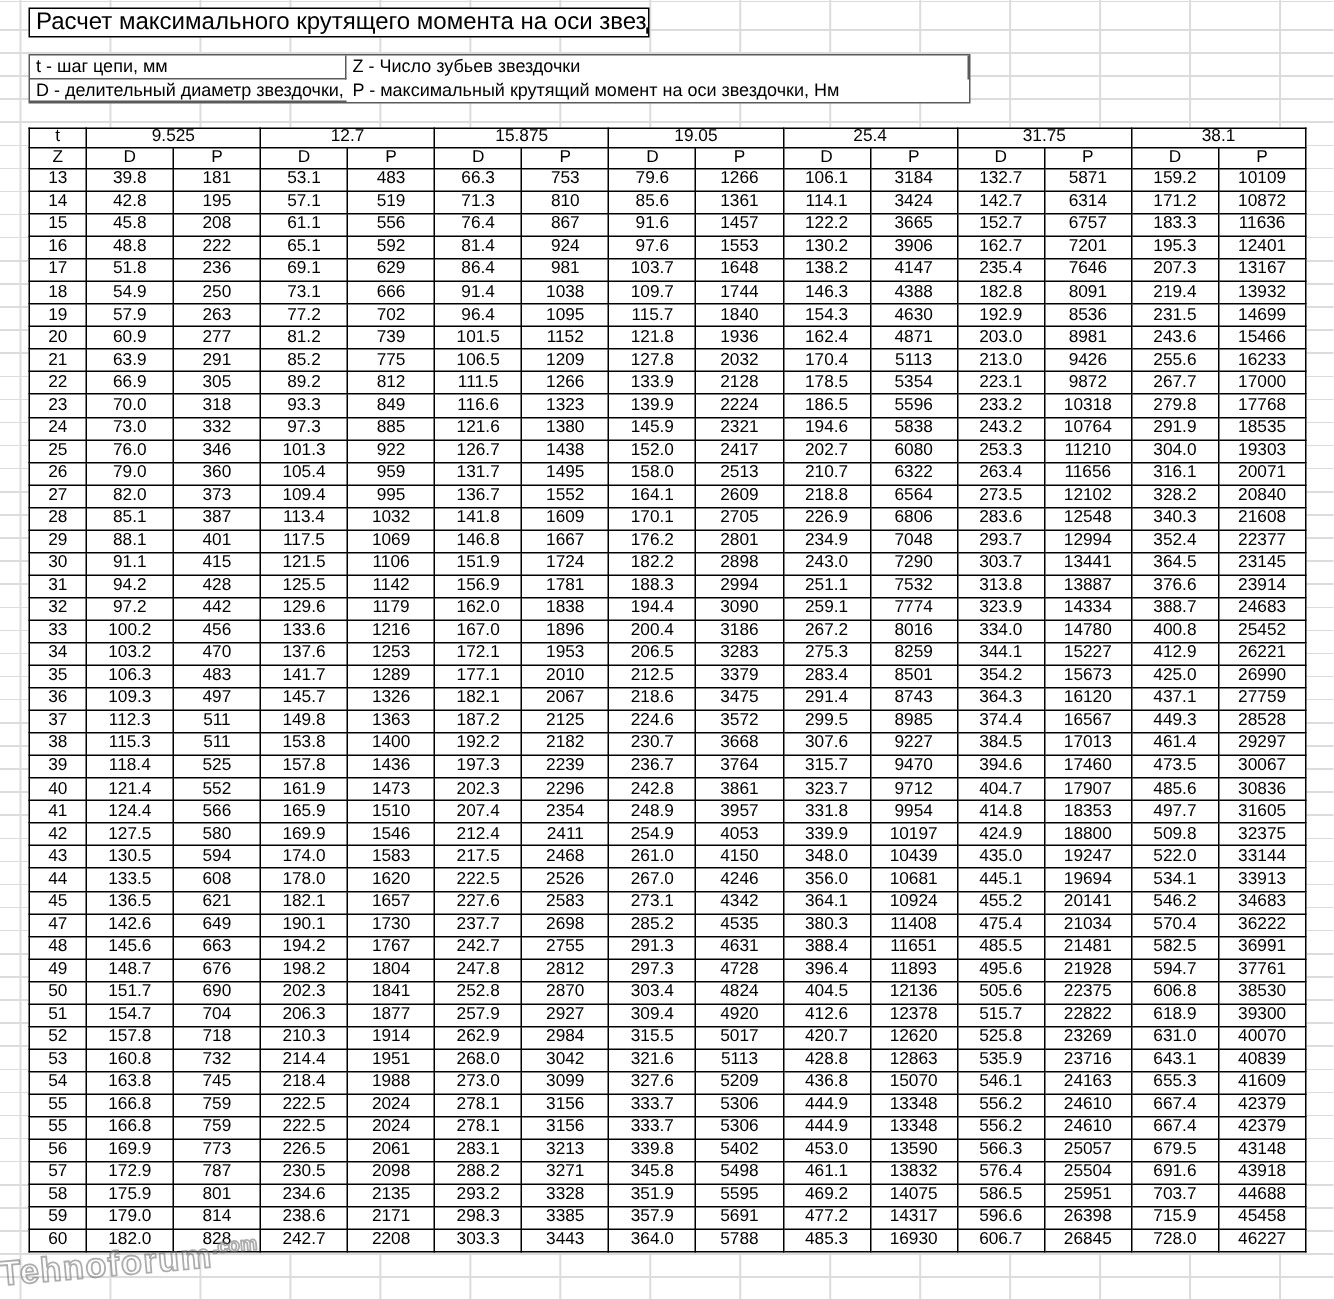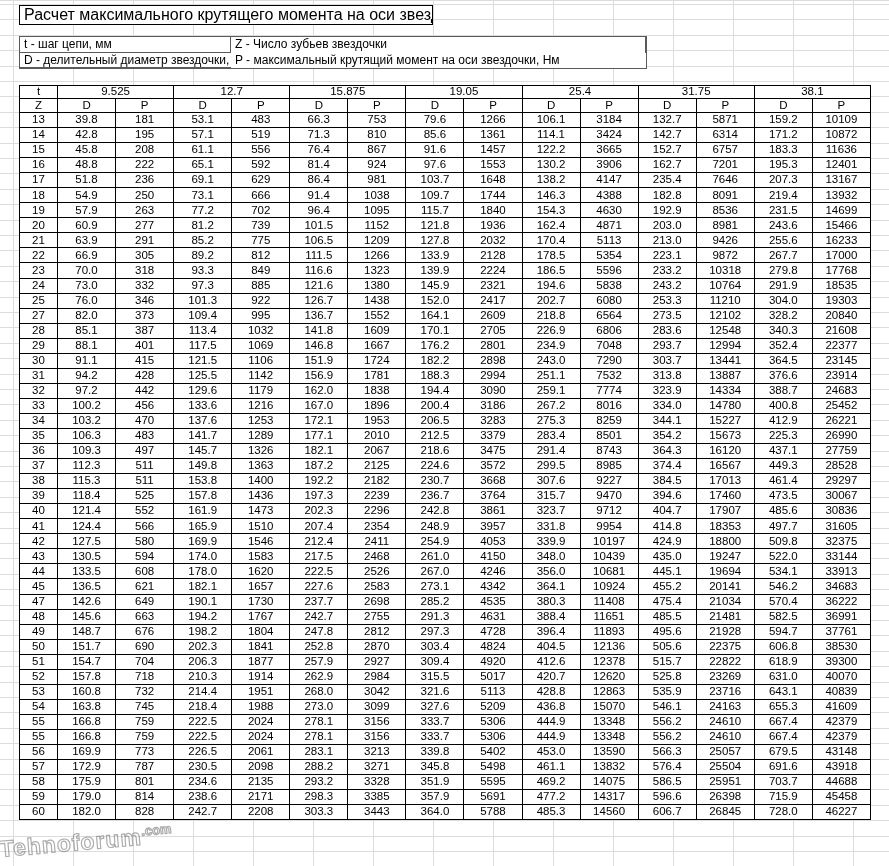--- a/index.html
+++ b/index.html
@@ -328,20 +328,37 @@
           <td>152.0</td>
           <td>2417</td>
           <td>202.7</td>
           <td>6080</td>
           <td>253.3</td>
           <td>11210</td>
           <td>304.0</td>
           <td>19303</td>
         </tr>
         <tr>
+          <td>26</td>
+          <td>79.0</td>
+          <td>360</td>
+          <td>105.4</td>
+          <td>959</td>
+          <td>131.7</td>
+          <td>1495</td>
+          <td>158.0</td>
+          <td>2513</td>
+          <td>210.7</td>
+          <td>6322</td>
+          <td>263.4</td>
+          <td>11656</td>
+          <td>316.1</td>
+          <td>20071</td>
+        </tr>
+        <tr>
           <td>27</td>
           <td>82.0</td>
           <td>373</td>
           <td>109.4</td>
           <td>995</td>
           <td>136.7</td>
           <td>1552</td>
           <td>164.1</td>
           <td>2609</td>
           <td>218.8</td>
@@ -477,21 +494,21 @@
           <td>141.7</td>
           <td>1289</td>
           <td>177.1</td>
           <td>2010</td>
           <td>212.5</td>
           <td>3379</td>
           <td>283.4</td>
           <td>8501</td>
           <td>354.2</td>
           <td>15673</td>
-          <td>225.3</td>
+          <td>425.0</td>
           <td>26990</td>
         </tr>
         <tr>
           <td>36</td>
           <td>109.3</td>
           <td>497</td>
           <td>145.7</td>
           <td>1326</td>
           <td>182.1</td>
           <td>2067</td>
@@ -899,21 +916,21 @@
           <td>60</td>
           <td>182.0</td>
           <td>828</td>
           <td>242.7</td>
           <td>2208</td>
           <td>303.3</td>
           <td>3443</td>
           <td>364.0</td>
           <td>5788</td>
           <td>485.3</td>
-          <td>14560</td>
+          <td>16930</td>
           <td>606.7</td>
           <td>26845</td>
           <td>728.0</td>
           <td>46227</td>
         </tr>
       </tbody>
   </table>
 
   <div class="watermark">
     <span>Tehnoforum</span><span class="wm-suffix">.com</span>

